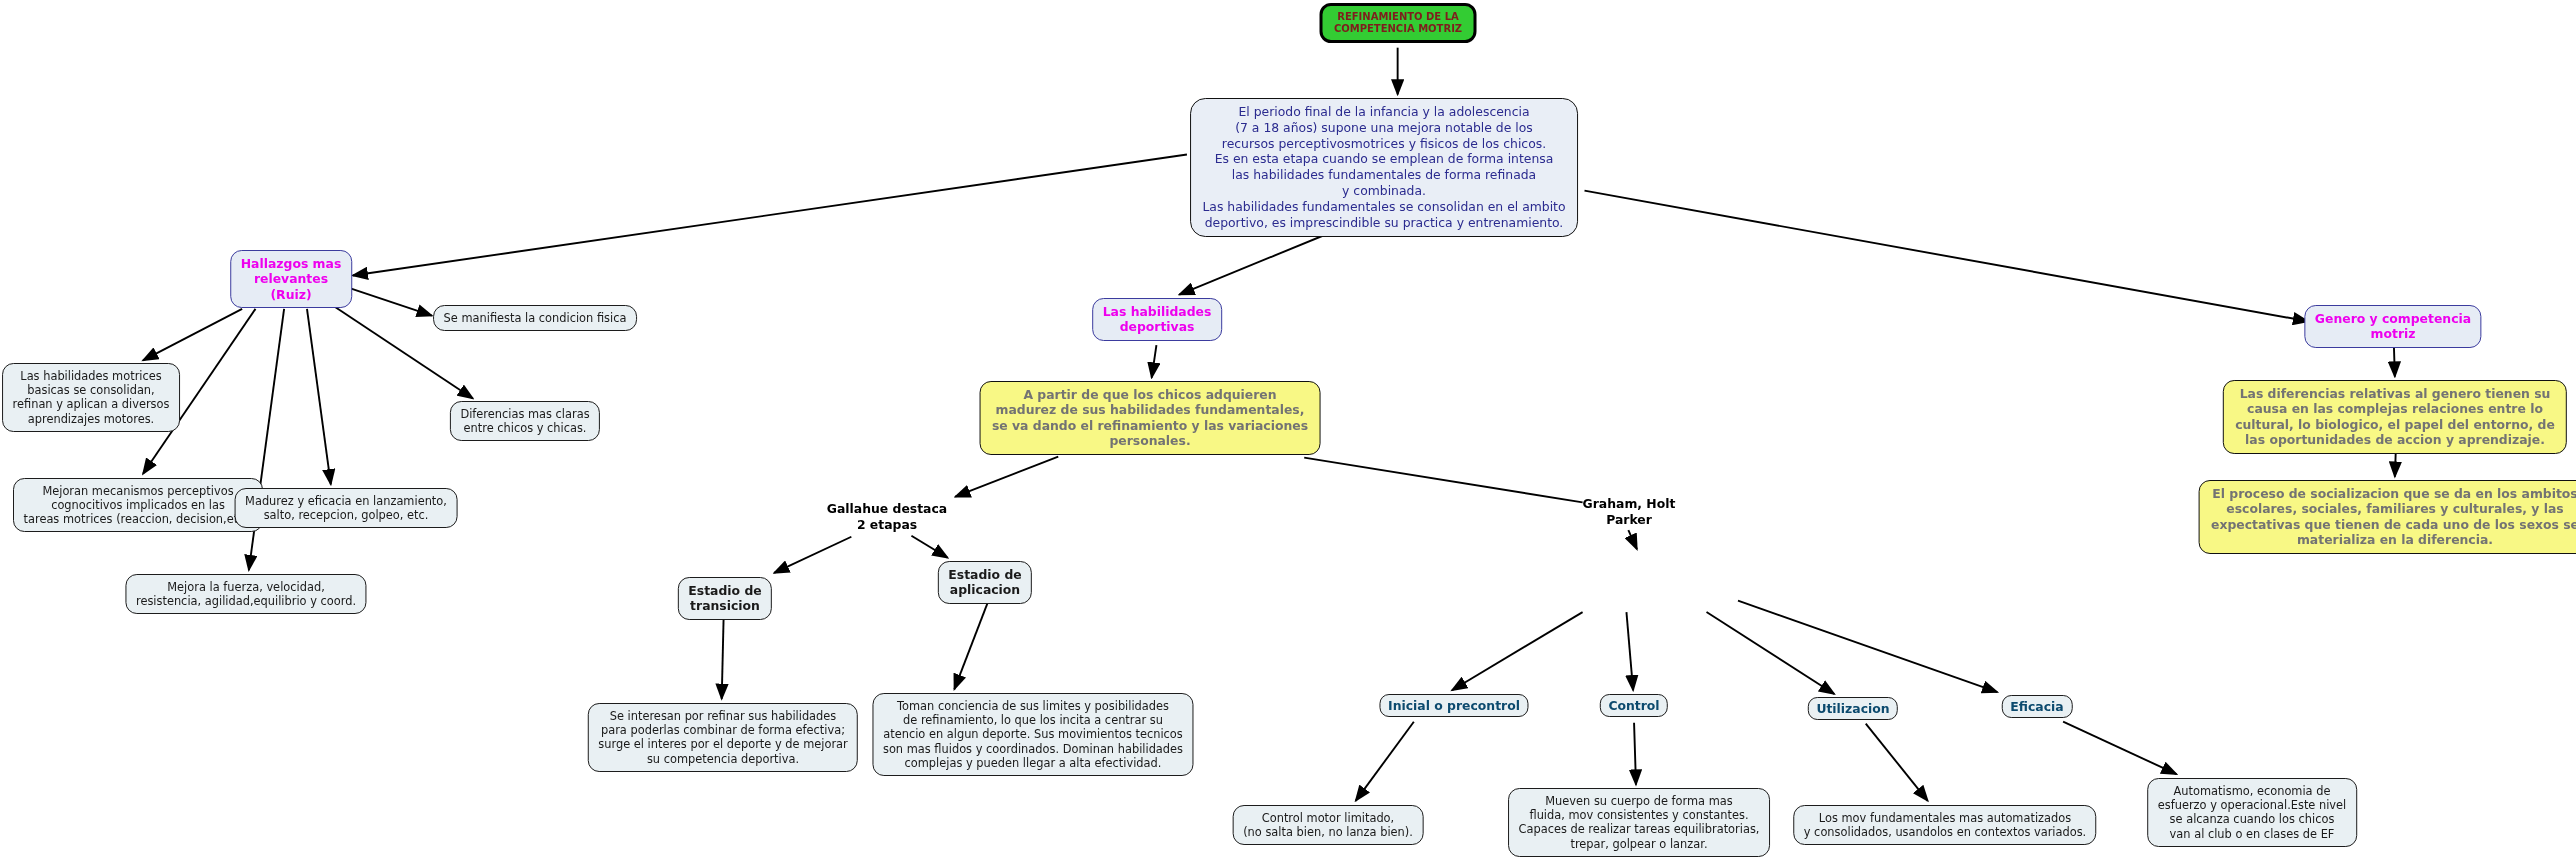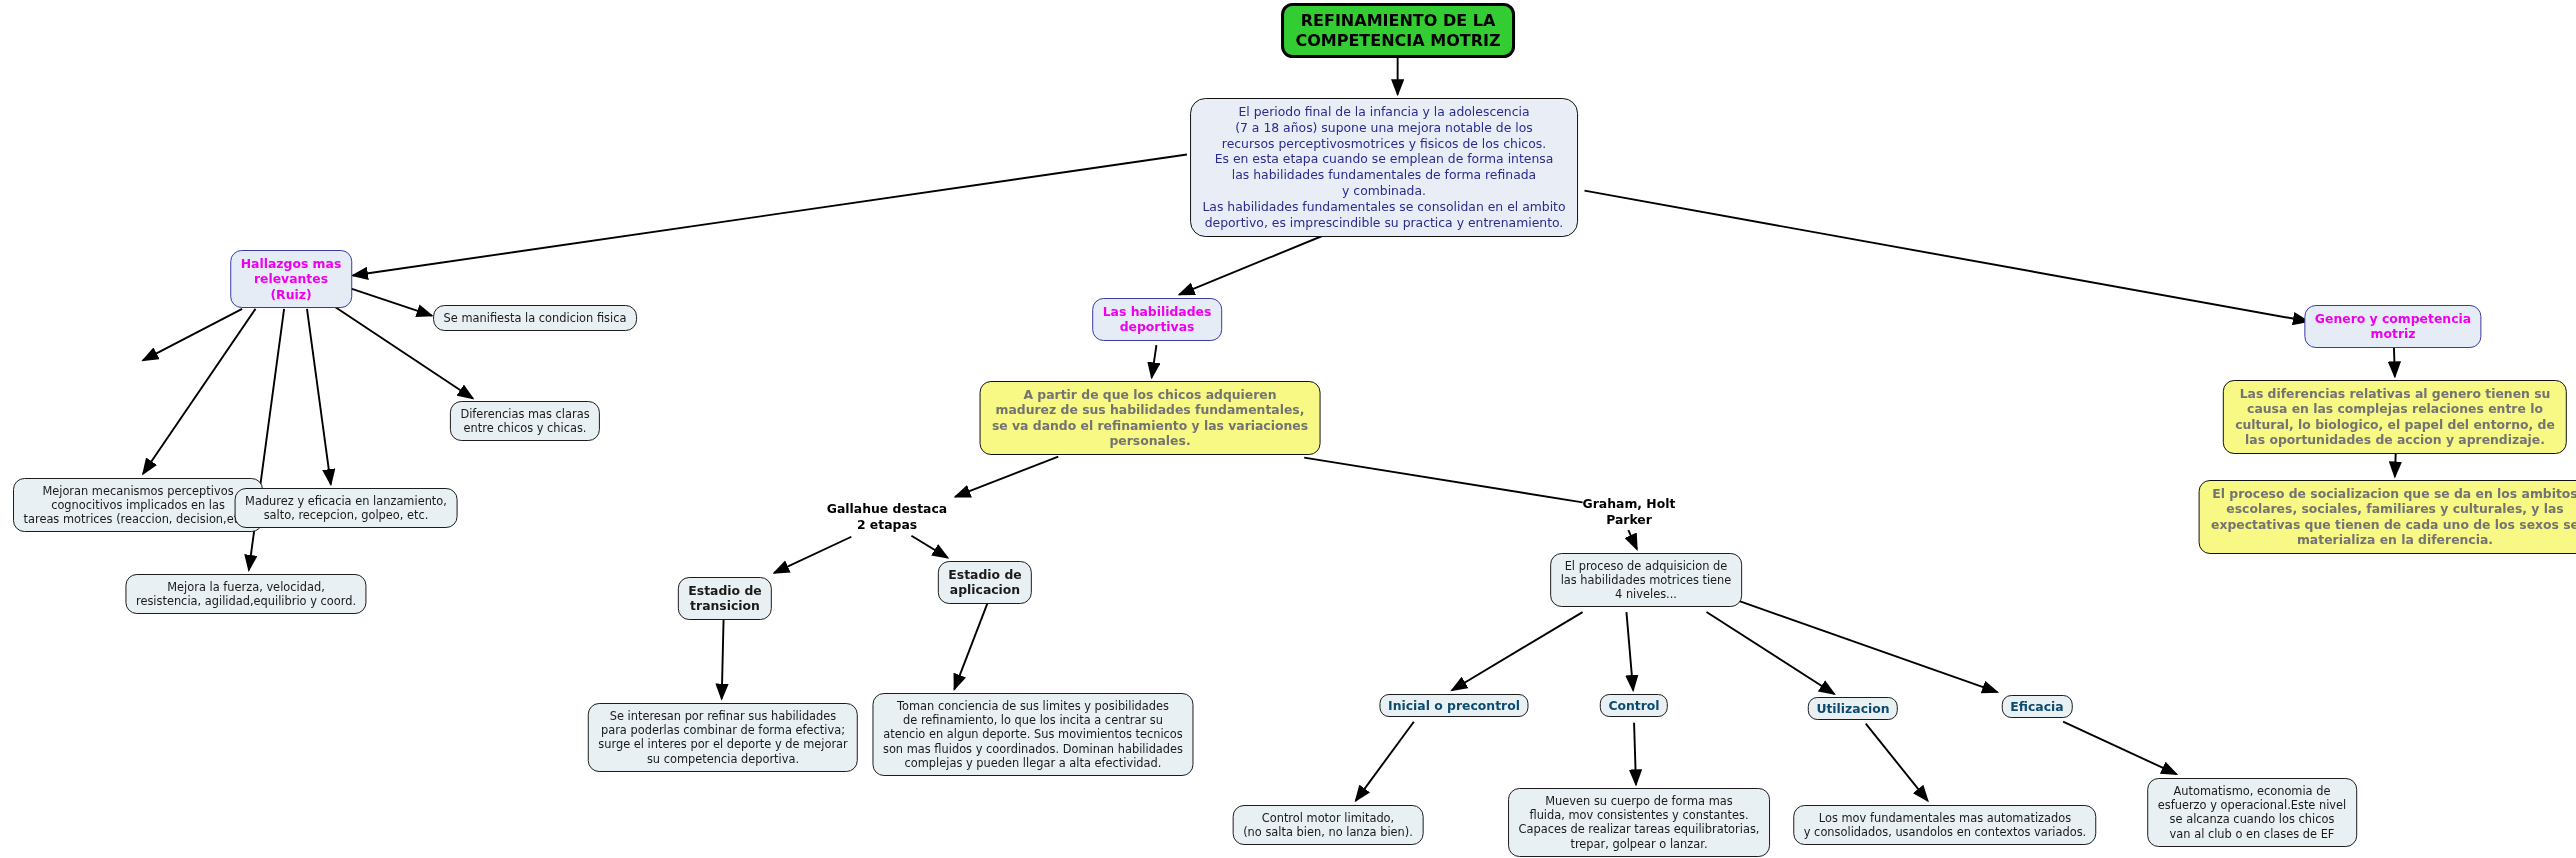--- a/index.html
+++ b/index.html
@@ -34,23 +34,23 @@
     border-radius:11.4px;
     color:#EE00EE;
     font-weight:bold;
     font-size:12.4px;
     padding:4.8px 9.5px;
   }
   .root{
     background:#33CC33;
     border:3.8px solid #000000;
     border-radius:11.4px;
-    color:#000000;
-    font-weight:bold;
-    font-size:16px;
+    color:#7f1d1d;
+    font-weight:bold;
+    font-size:10px;
     padding:4.8px 11.4px;
   }
   .bigintro{
     background:#E9EEF6;
     border:1.9px solid #111111;
     border-radius:15.3px;
     color:#2B2B8F;
     font-weight:normal;
     font-size:12.4px;
     line-height:1.28;
@@ -164,20 +164,24 @@
 Es en esta etapa cuando se emplean de forma intensa
 las habilidades fundamentales de forma refinada
 y combinada.
 Las habilidades fundamentales se consolidan en el ambito
 deportivo, es imprescindible su practica y entrenamiento.</div>
 
   <div class="node topic p-hallazgos">Hallazgos mas
 relevantes
 (Ruiz)</div>
   <div class="node concept p-condicion">Se manifiesta la condicion fisica</div>
+  <div class="node concept p-consolidan">Las habilidades motrices
+basicas se consolidan,
+refinan y aplican a diversos
+aprendizajes motores.</div>
   <div class="node concept p-diferencias">Diferencias mas claras
 entre chicos y chicas.</div>
   <div class="node concept p-mejoran">Mejoran mecanismos perceptivos
 cognocitivos implicados en las
 tareas motrices (reaccion, decision,etc).</div>
   <div class="node concept p-madurez">Madurez y eficacia en lanzamiento,
 salto, recepcion, golpeo, etc.</div>
   <div class="node concept p-fuerza">Mejora la fuerza, velocidad,
 resistencia, agilidad,equilibrio y coord.</div>
 
@@ -199,23 +203,20 @@
 surge el interes por el deporte y de mejorar
 su competencia deportiva.</div>
   <div class="node concept p-toman">Toman conciencia de sus limites y posibilidades
 de refinamiento, lo que los incita a centrar su
 atencio en algun deporte. Sus movimientos tecnicos
 son mas fluidos y coordinados. Dominan habilidades
 complejas y pueden llegar a alta efectividad.</div>
 
   <div class="node linkphrase p-graham">Graham, Holt
 Parker</div>
-  <div class="node concept p-proceso">El proceso de adquisicion de
-las habilidades motrices tiene
-4 niveles...</div>
   <div class="node level p-inicial">Inicial o precontrol</div>
   <div class="node level p-control">Control</div>
   <div class="node level p-utilizacion">Utilizacion</div>
   <div class="node level p-eficacia">Eficacia</div>
   <div class="node concept p-controlmotor">Control motor limitado,
 (no salta bien, no lanza bien).</div>
   <div class="node concept p-mueven">Mueven su cuerpo de forma mas
 fluida, mov consistentes y constantes.
 Capaces de realizar tareas equilibratorias,
 trepar, golpear o lanzar.</div>

